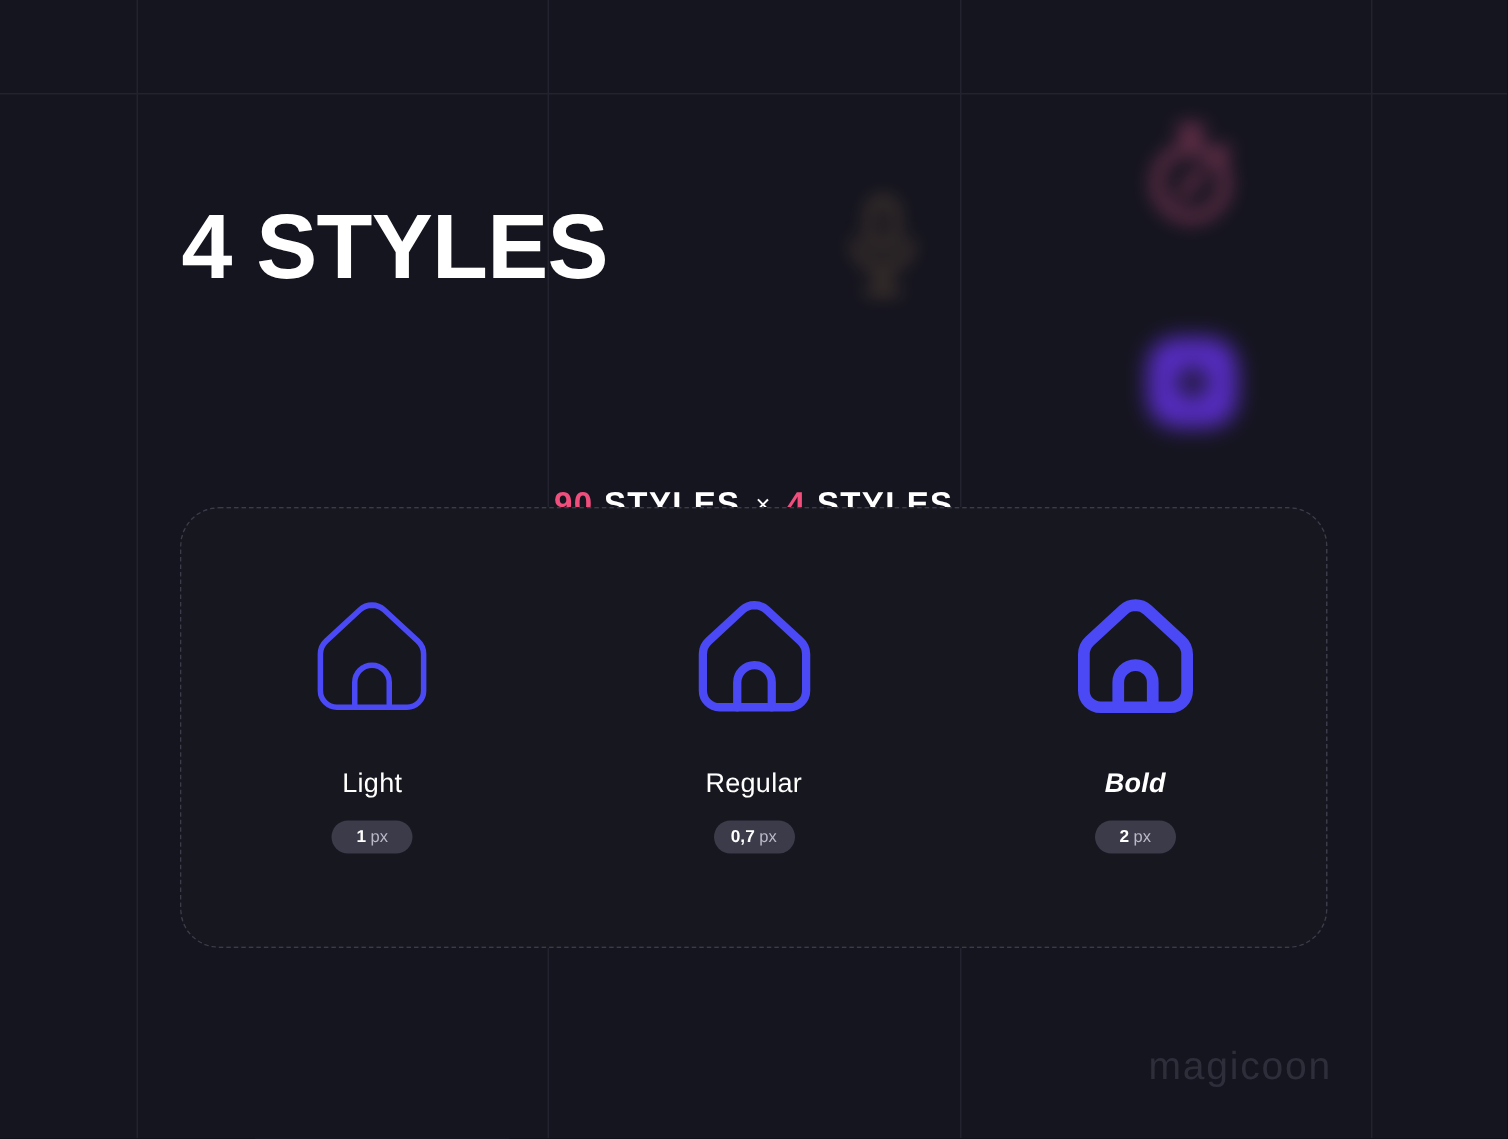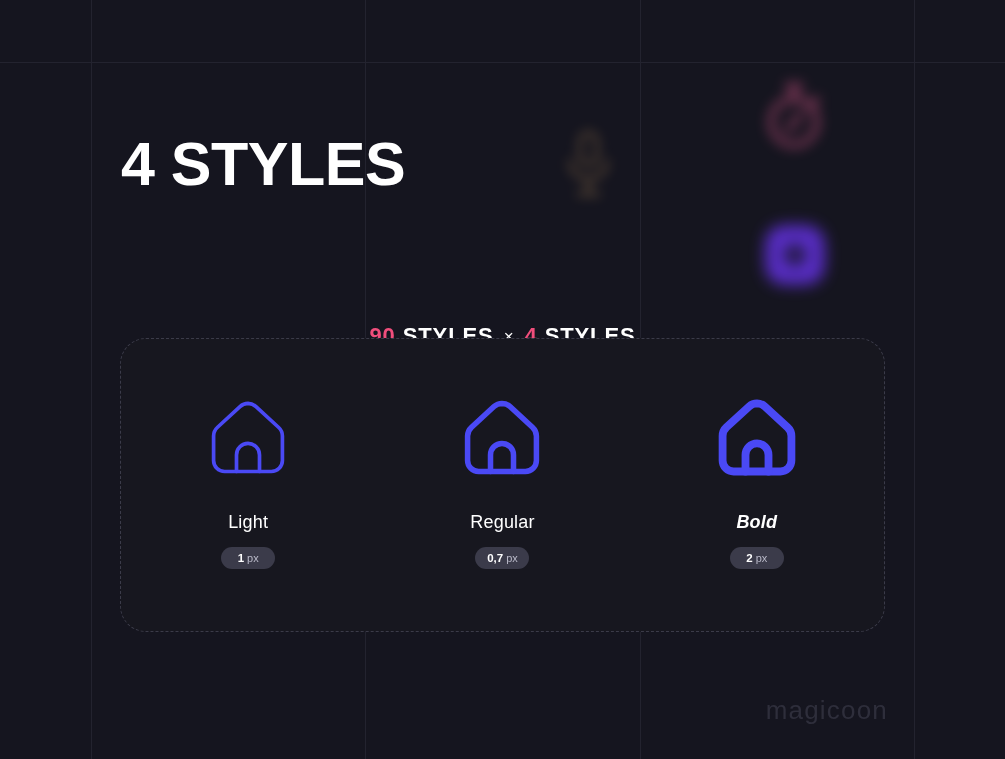--- a/index.html
+++ b/index.html
@@ -97,20 +97,21 @@
     border-radius: 26px;
     background: #17171f;
   }
   .styles-row {
     position: absolute;
     left: 0;
     top: 0;
     width: 100%;
     height: 100%;
     display: flex;
+    justify-content: flex-end;
   }
   .style-col {
     flex: 1 1 0;
     display: flex;
     flex-direction: column;
     align-items: center;
     justify-content: flex-start;
     padding-top: 50px;
     box-sizing: border-box;
   }

